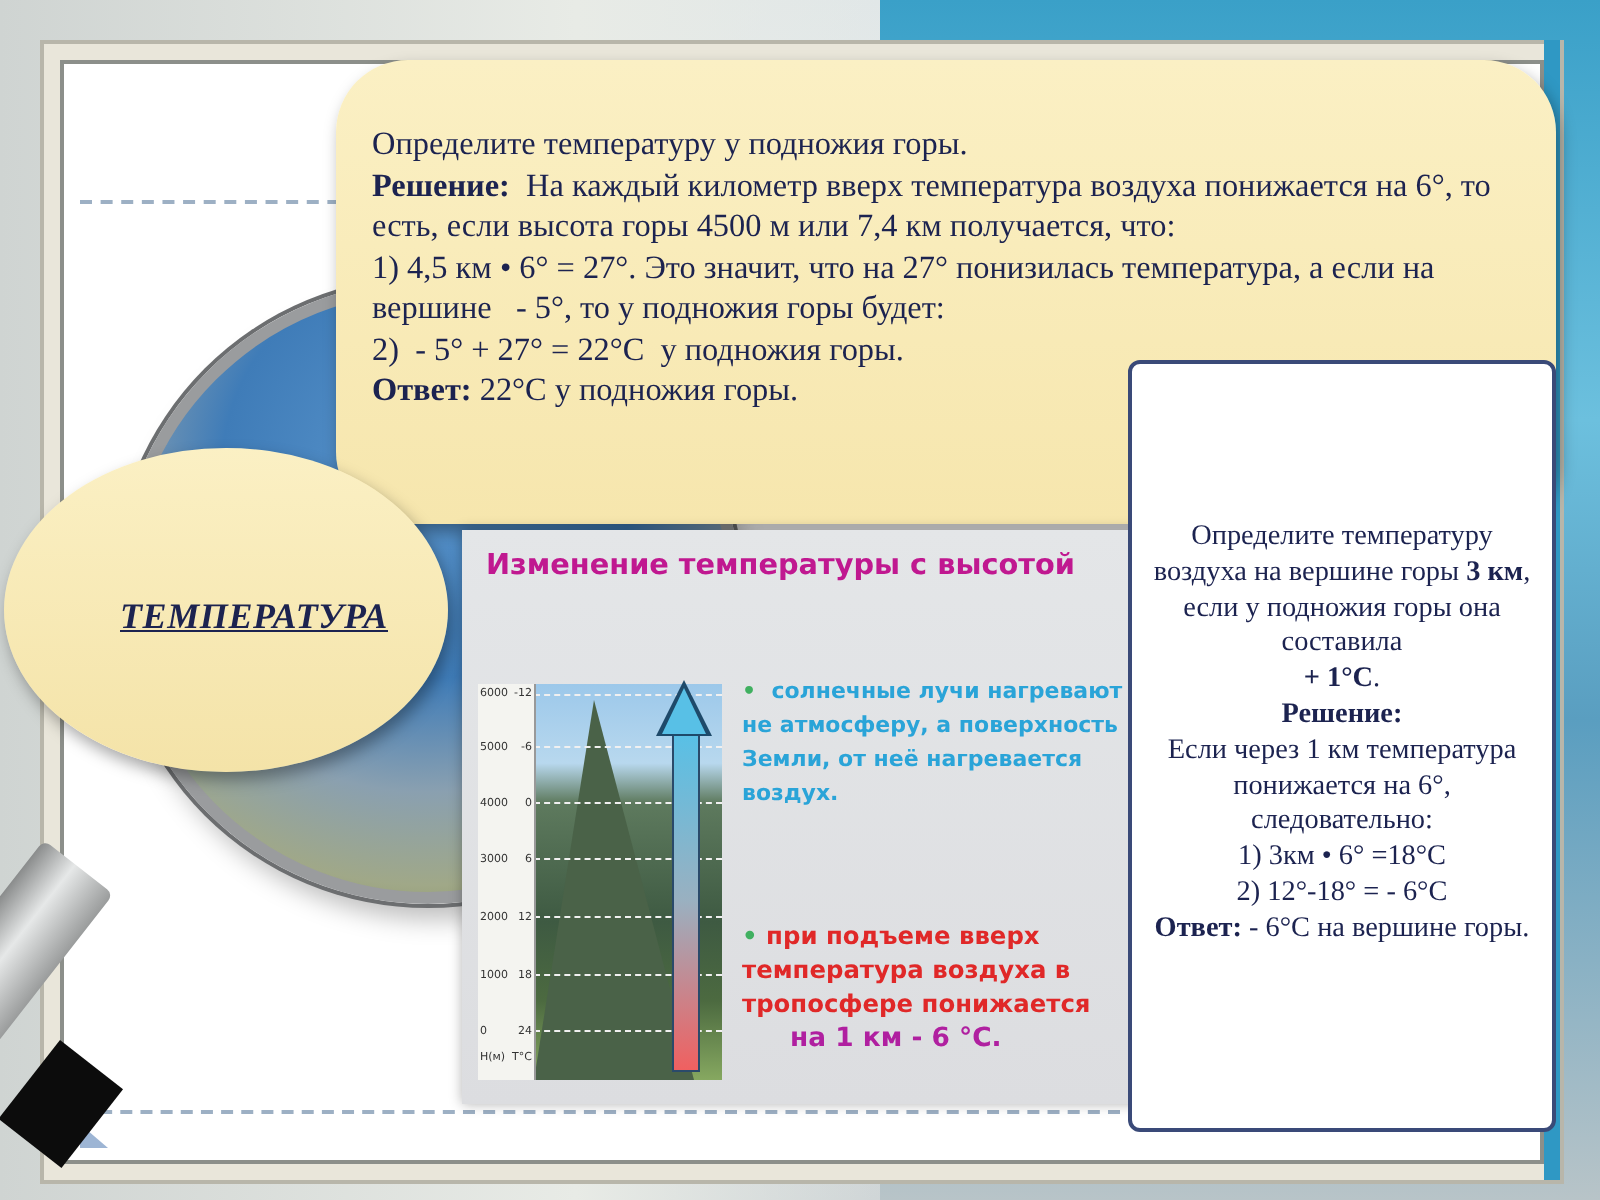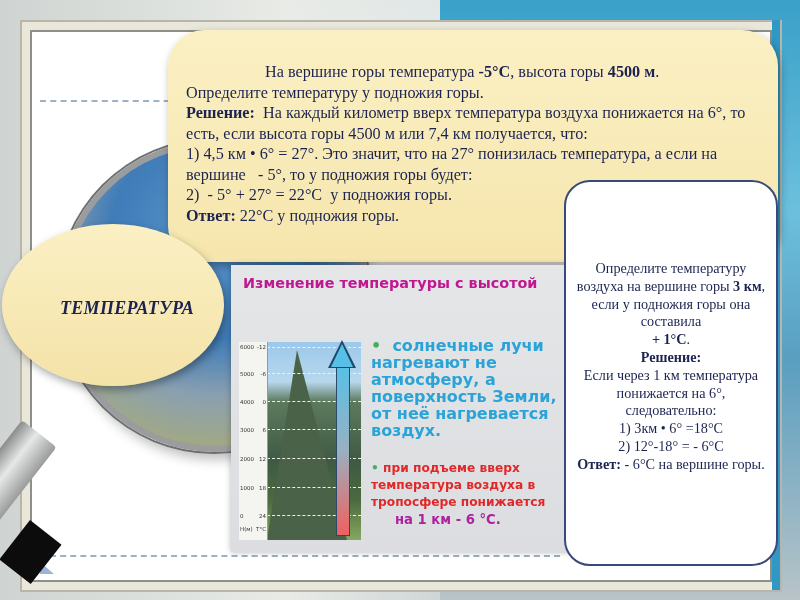--- a/index.html
+++ b/index.html
@@ -83,21 +83,21 @@
   
   .title-ellipse {
     position:absolute; left:2px; top:224px; width:222px; height:162px;
     border-radius:50%;
     background: linear-gradient(180deg,#fbf0c4 0%,#f4e3a8 100%);
     box-shadow: 2px 4px 8px rgba(0,0,0,0.35);
     display:flex; align-items:center; justify-content:center;
   }
   .title-ellipse span {
     font-size:18px; font-weight:bold; font-style:italic;
-    color:#1c2350; letter-spacing:0.3px;
+    text-decoration:underline; color:#1c2350; letter-spacing:0.3px;
     margin-top:6px; margin-left:28px;
   }
   
   .info {
     position:absolute; left:231px; top:265px; width:340px; height:287px;
     background: linear-gradient(180deg,#e4e6e8 0%,#dcdde0 100%);
     box-shadow: 0 0 6px rgba(0,0,0,0.3);
   }
   .info-title {
     position:absolute; left:12px; top:10px; width:330px;
@@ -138,35 +138,35 @@
     border-bottom:28px solid #1e4a6a;
   }
   .info-arrow-head-in {
     position:absolute; left:100px; top:2px; width:0; height:0;
     border-left:11px solid transparent; border-right:11px solid transparent;
     border-bottom:23px solid #58c0e6;
   }
   .info-b1 {
     position:absolute; left:140px; top:72px; width:196px;
     font-family:"DejaVu Sans", sans-serif; font-weight:bold;
-    font-size:16px; line-height:17px; color:#2aa4d8;
+    font-size:11px; line-height:17px; color:#2aa4d8;
   }
   .info-b2 {
     position:absolute; left:140px; top:195px; width:196px; 
     font-family:"DejaVu Sans", sans-serif; font-weight:bold;
     font-size:12.2px; line-height:17px; color:#e02828;
   }
   .info-b2 .mag { color:#b020a0; font-size:13.2px;margin-left:24px; }
   .bullet-g { color:#40b060; }
   
   .card {
     position:absolute; left:564px; top:180px; width:214px; height:386px;
     background:#ffffff;
     border:2px solid #3a4a78;
-    border-radius:26px;
+    border-radius:6px;
     box-sizing:border-box;
     padding:78px 6px 0 6px;
     text-align:center;
     color:#1c2350;
     font-size:14.2px; line-height:17.8px;
   }
   .card p { margin:0; }
 </style>
 </head>
 <body>
@@ -179,21 +179,20 @@
 
 <div class="dash-top"></div>
 <div class="dash-bottom"></div>
 <div class="corner-tri"></div>
 
 <div class="mag-handle"></div>
 <div class="mag-handle-dark"></div>
 <div class="mag-lens"></div>
 
 <div class="task-box">
-  <p class="indent"><span>На вершине горы температура </span><b>-5°С</b><span>, высота горы </span><b>4500 м</b><span>.</span></p>
   <p>Определите температуру у подножия горы.</p>
   <p><b>Решение:</b><span style="white-space:pre-wrap">  На каждый километр вверх температура воздуха понижается на 6°, то есть, если высота горы 4500 м или 7,4 км получается, что:</span></p>
   <p style="white-space:pre-wrap">1) 4,5 км • 6° = 27°. Это значит, что на 27° понизилась температура, а если на вершине   - 5°, то у подножия горы будет:</p>
   <p style="white-space:pre-wrap">2)  - 5° + 27° = 22°С  у подножия горы.</p>
   <p><b>Ответ:</b><span> 22°С у подножия горы.</span></p>
 </div>
 
 <div class="title-ellipse">
   <span>ТЕМПЕРАТУРА</span>
 </div>

